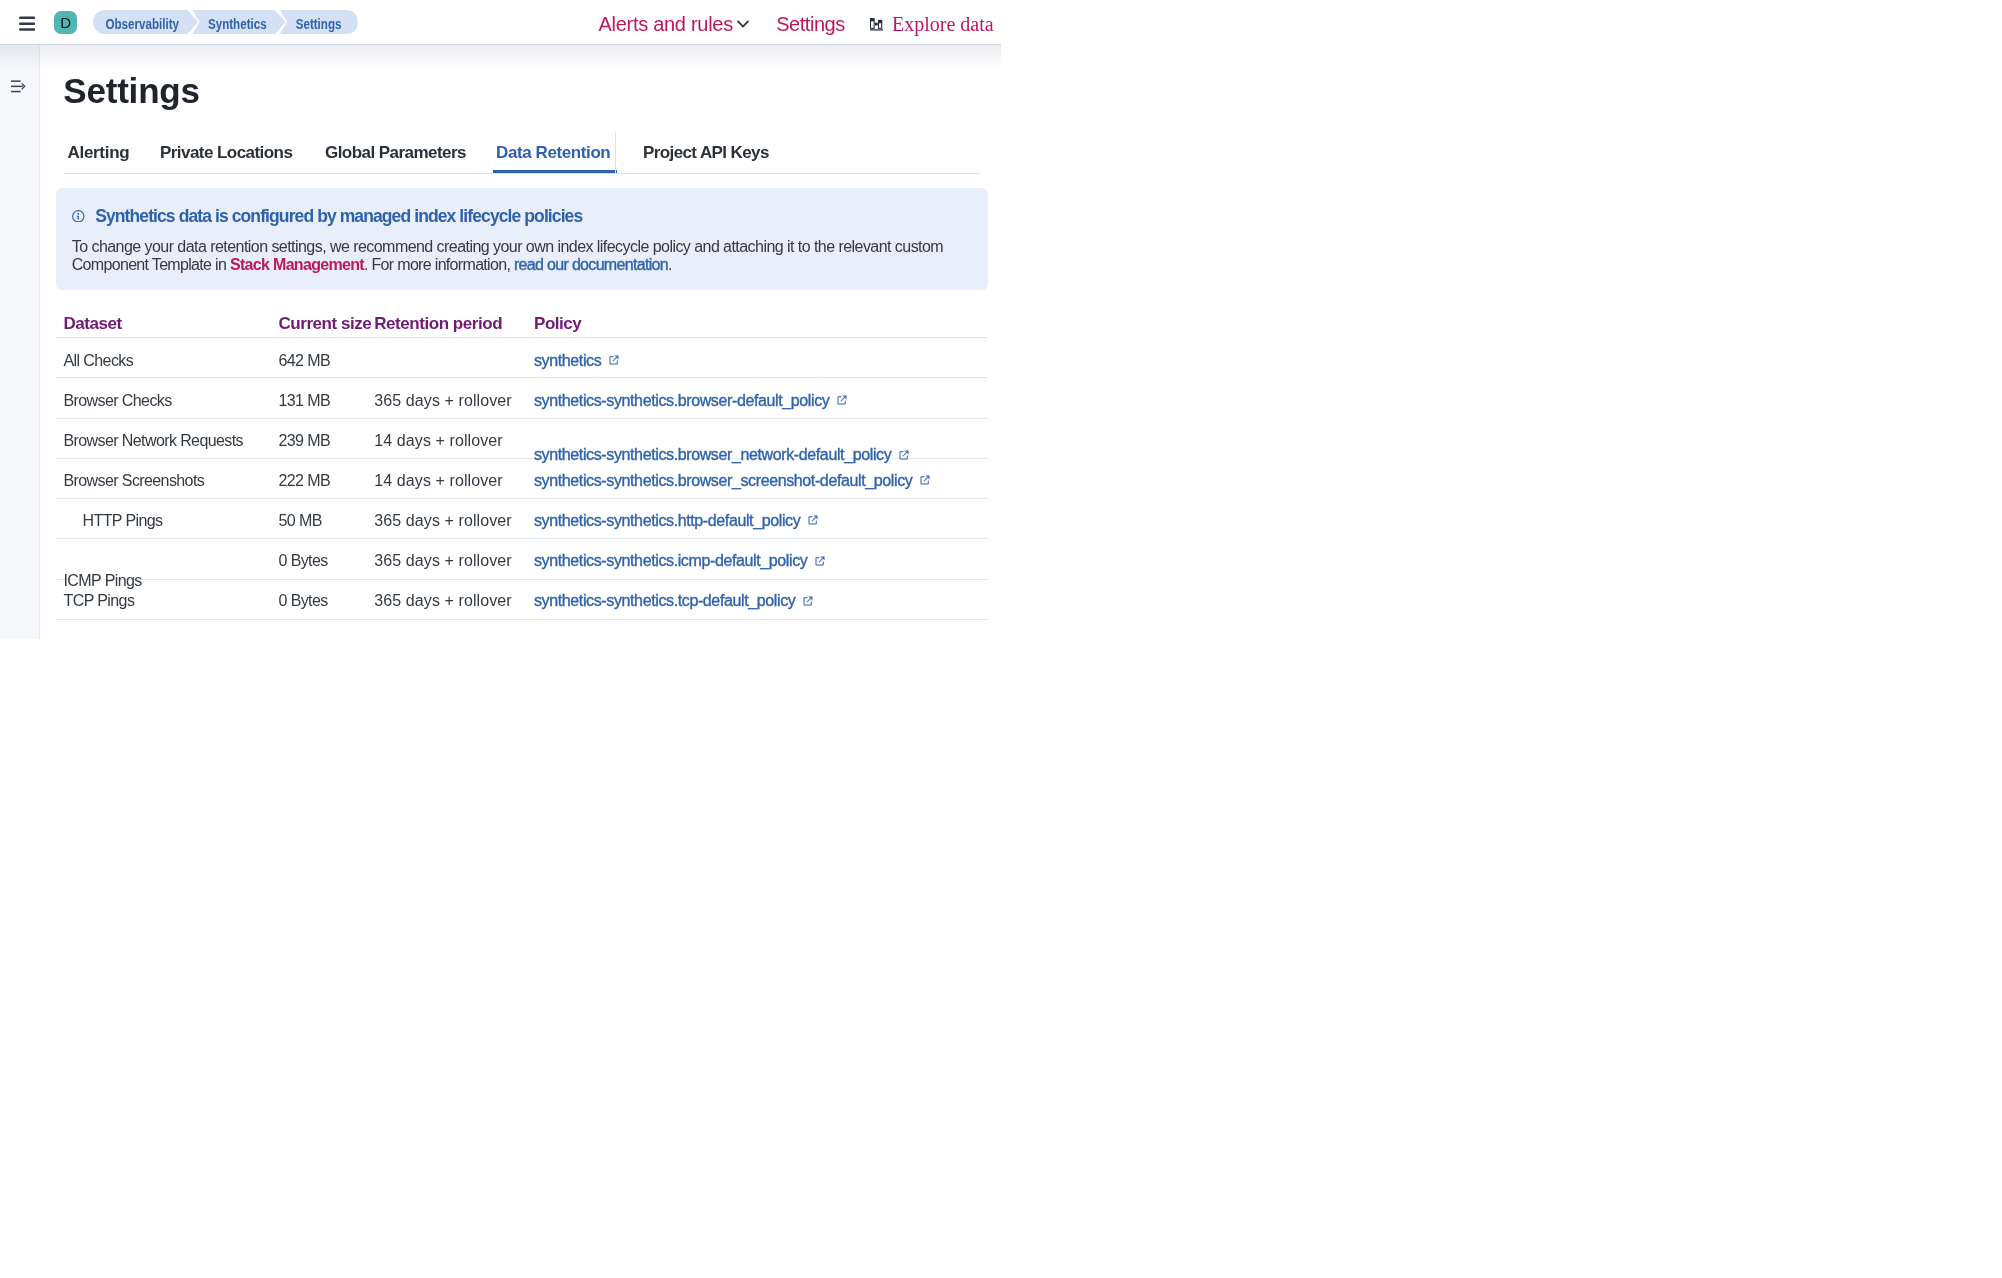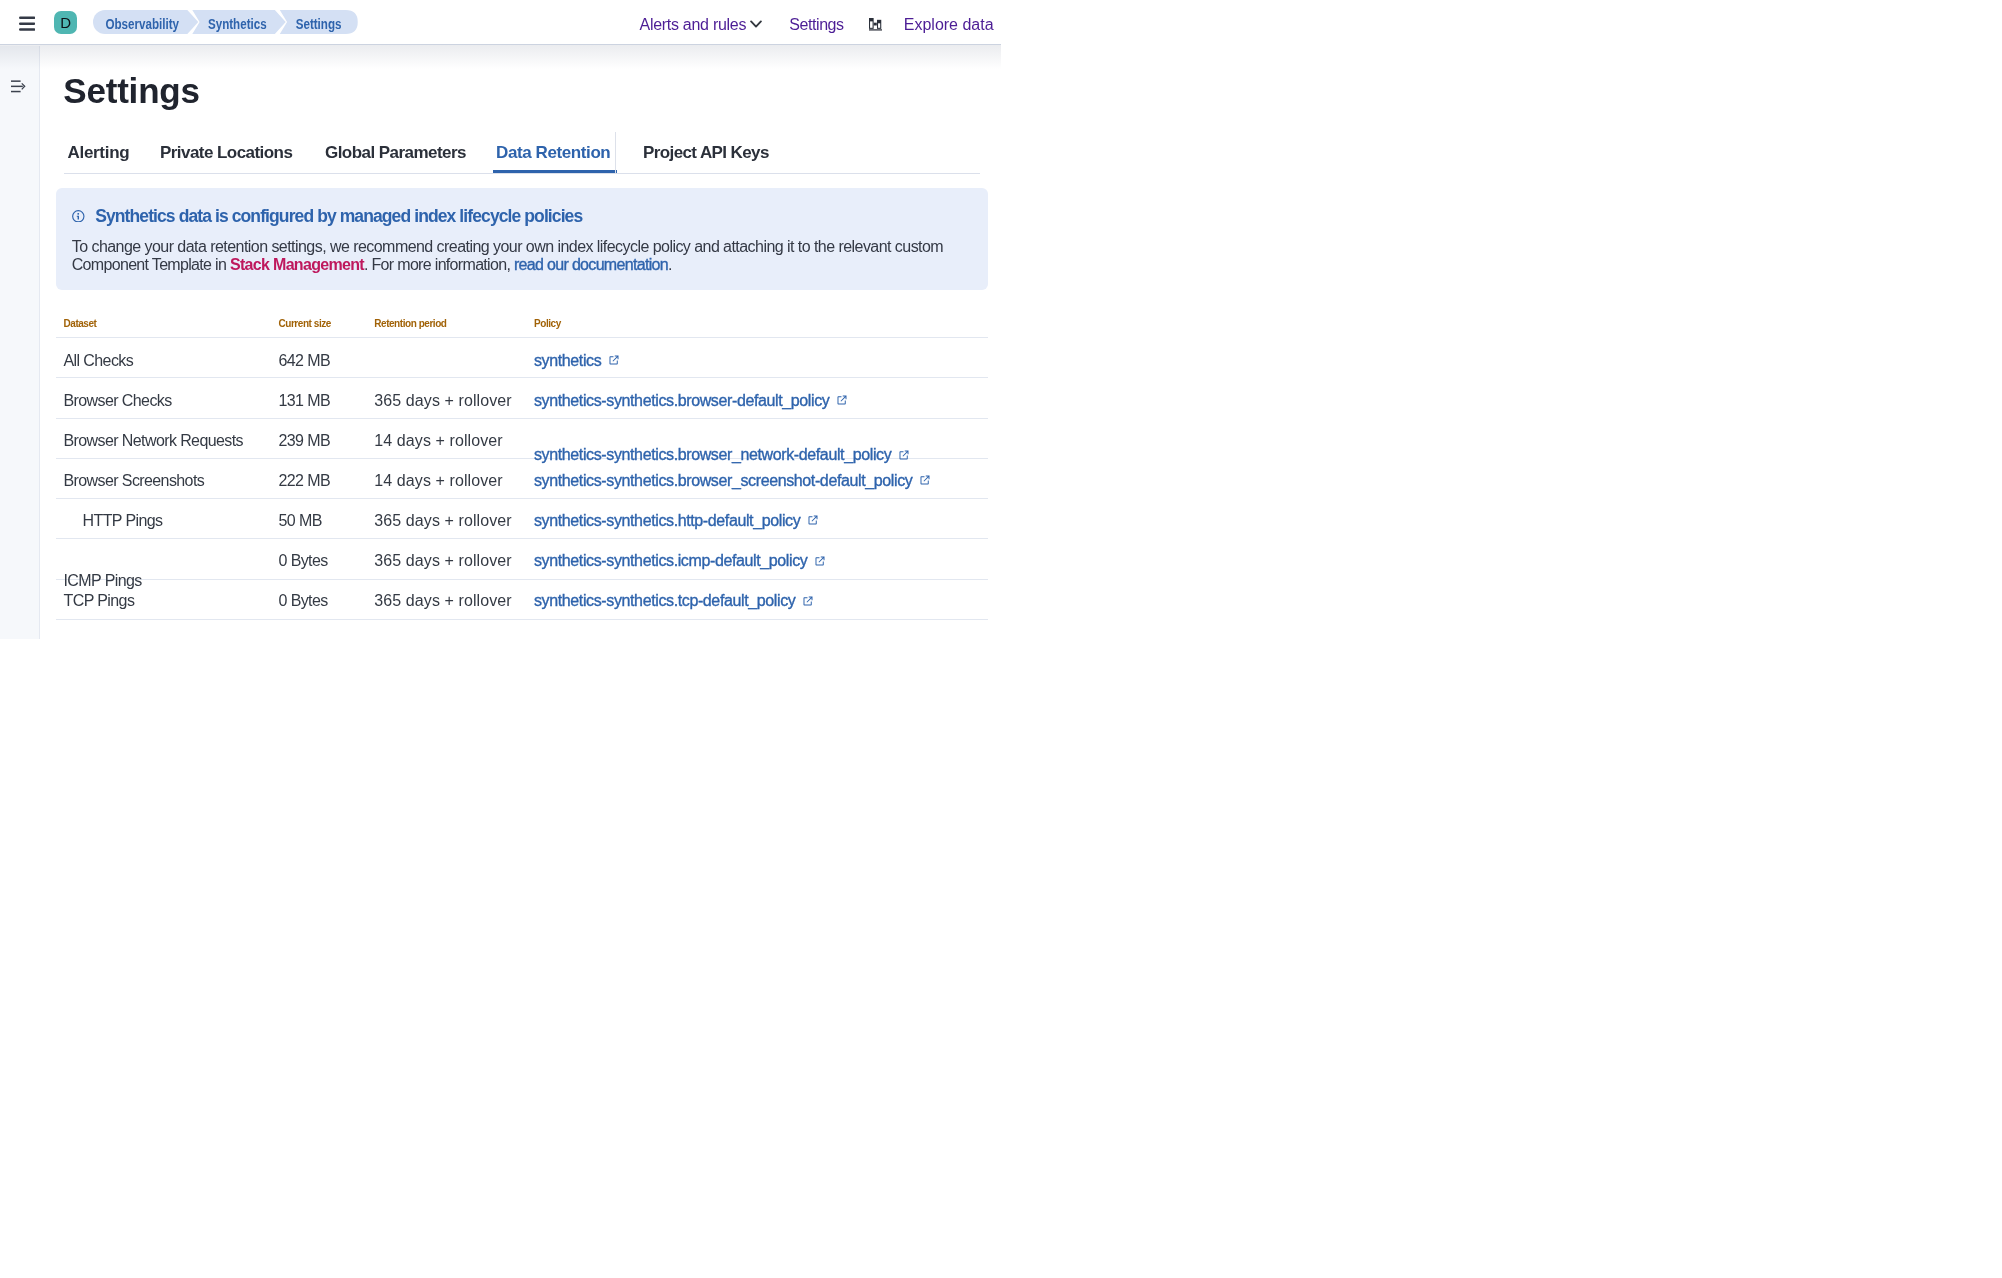--- a/index.html
+++ b/index.html
@@ -4,21 +4,21 @@
 <style>
   * { margin:0; padding:0; box-sizing:border-box; }
   html,body { width:1001px; height:639px; background:#fff; font-family:"Liberation Sans", sans-serif; overflow:hidden; }
   body { position:relative; }
   .abs { position:absolute; }
 
   
   #hdr { position:absolute; left:0; top:0; width:1001px; height:45px; background:#fff; border-bottom:1px solid #ccd3e0; z-index:5; }
   #hdrshadow { position:absolute; left:0; top:45px; width:1001px; height:24px; background:linear-gradient(to bottom, rgba(88,98,124,0.12), rgba(88,98,124,0)); z-index:6; pointer-events:none; }
   #avatar { position:absolute; left:53.9px; top:10.6px; width:23.6px; height:23.4px; border-radius:7px; background:#4fb6b2; color:#0c0f14; font-size:15px; font-weight:400; text-align:center; line-height:23.4px; }
-  #rnav { position:absolute; right:0; top:2.2px; height:45px; display:flex; align-items:center; color:#4c1d95; font-size:16px; white-space:nowrap; }
+  #rnav { position:absolute; right:0; top:2.2px; height:45px; display:flex; align-items:center; color:#be185d; font-size:20px; white-space:nowrap; }
 
   
   #rail { position:absolute; left:0; top:46px; width:39.5px; height:593px; background:#f6f8fb; border-right:1px solid #e5e9f1; z-index:3; }
 
   
   #title { position:absolute; left:63.3px; top:70.9px; font-size:35px; font-weight:bold; color:#20242e; letter-spacing:-0.2px; }
 
   
   .tab { position:absolute; font-size:17px; font-weight:bold; color:#2b303a; letter-spacing:-0.3px; line-height:20px; top:142.9px; }
   .tab.sel { color:#2e63ac; }
@@ -27,21 +27,21 @@
 
   
   #callout { position:absolute; left:55.5px; top:188px; width:932px; height:101.5px; background:#e8eefa; border-radius:6px; }
   #co-title { position:absolute; left:95.2px; top:203.9px; font-size:17.5px; font-weight:bold; color:#2e63ac; line-height:25px; letter-spacing:-0.9px; }
   #co-body { position:absolute; left:71.75px; top:238.2px; font-size:16px; line-height:18.1px; color:#343945; letter-spacing:-0.55px; white-space:nowrap; }
   #co-body b { color:#be185d; }
   a.lnk { color:#2e63ac; text-decoration:none; -webkit-text-stroke:0.35px #2e63ac; }
 
   
   .hl { position:absolute; left:55.5px; width:932px; height:1px; background:#e2e7f0; }
-  .th { position:absolute; font-size:10px; font-weight:bold; color:#a16207; line-height:18px; top:314.8px; letter-spacing:-0.45px; }
+  .th { position:absolute; font-size:17px; font-weight:bold; color:#701a75; line-height:18px; top:314.8px; letter-spacing:-0.45px; }
   .td { position:absolute; font-size:16px; color:#343a44; line-height:19px; white-space:nowrap; letter-spacing:-0.6px; }
   .td.ret { letter-spacing:0.1px; }
   .td a { color:#2e63ac; text-decoration:none; letter-spacing:-0.38px; -webkit-text-stroke:0.35px #2e63ac; }
   .ext { display:inline-block; vertical-align:baseline; margin-left:6.5px; position:relative; top:0.5px; }
 </style>
 </head>
 <body>
 
 <div id="hdrshadow"></div>
 <div id="hdr">
@@ -69,21 +69,21 @@
       </svg>
     <span style="margin-left:27.2px; letter-spacing:-0.45px;">Settings</span>
     <svg style="margin-left:25.2px;" width="13" height="13" viewBox="0 0 14 14" fill="#2b303a">
       <rect x="0" y="12.15" width="14" height="1.35"></rect>
       <rect x="0" y="0" width="5" height="11.7"></rect>
       <rect x="1.15" y="3.65" width="2.7" height="6.9" fill="#ffffff"></rect>
       <rect x="5" y="5.05" width="3.4" height="3"></rect>
       <rect x="8.6" y="1.95" width="4.6" height="9.75"></rect>
       <rect x="9.75" y="5.7" width="2.3" height="4.85" fill="#ffffff"></rect>
     </svg>
-    <span style="margin-left:22px; margin-right:7.4px; letter-spacing:0;">Explore data</span>
+    <span style="margin-left:9px; margin-right:7.4px; letter-spacing:0;font-family:Liberation Serif, serif;">Explore data</span>
   </div>
 </div>
 
 <div id="rail">
   <svg class="abs" style="left:11px; top:32.5px;" width="15" height="15" viewBox="0 0 15 15" fill="#3c424e">
     <rect x="0" y="1.4" width="9.6" height="1.5"></rect>
     <rect x="0" y="6.6" width="11.8" height="1.5"></rect>
     <rect x="0" y="11.8" width="9.6" height="1.5"></rect>
     <path d="M11.2 3.9 L14.6 7.35 L11.2 10.8 L10.3 9.9 L12.8 7.35 L10.3 4.8 Z"></path>
   </svg>

